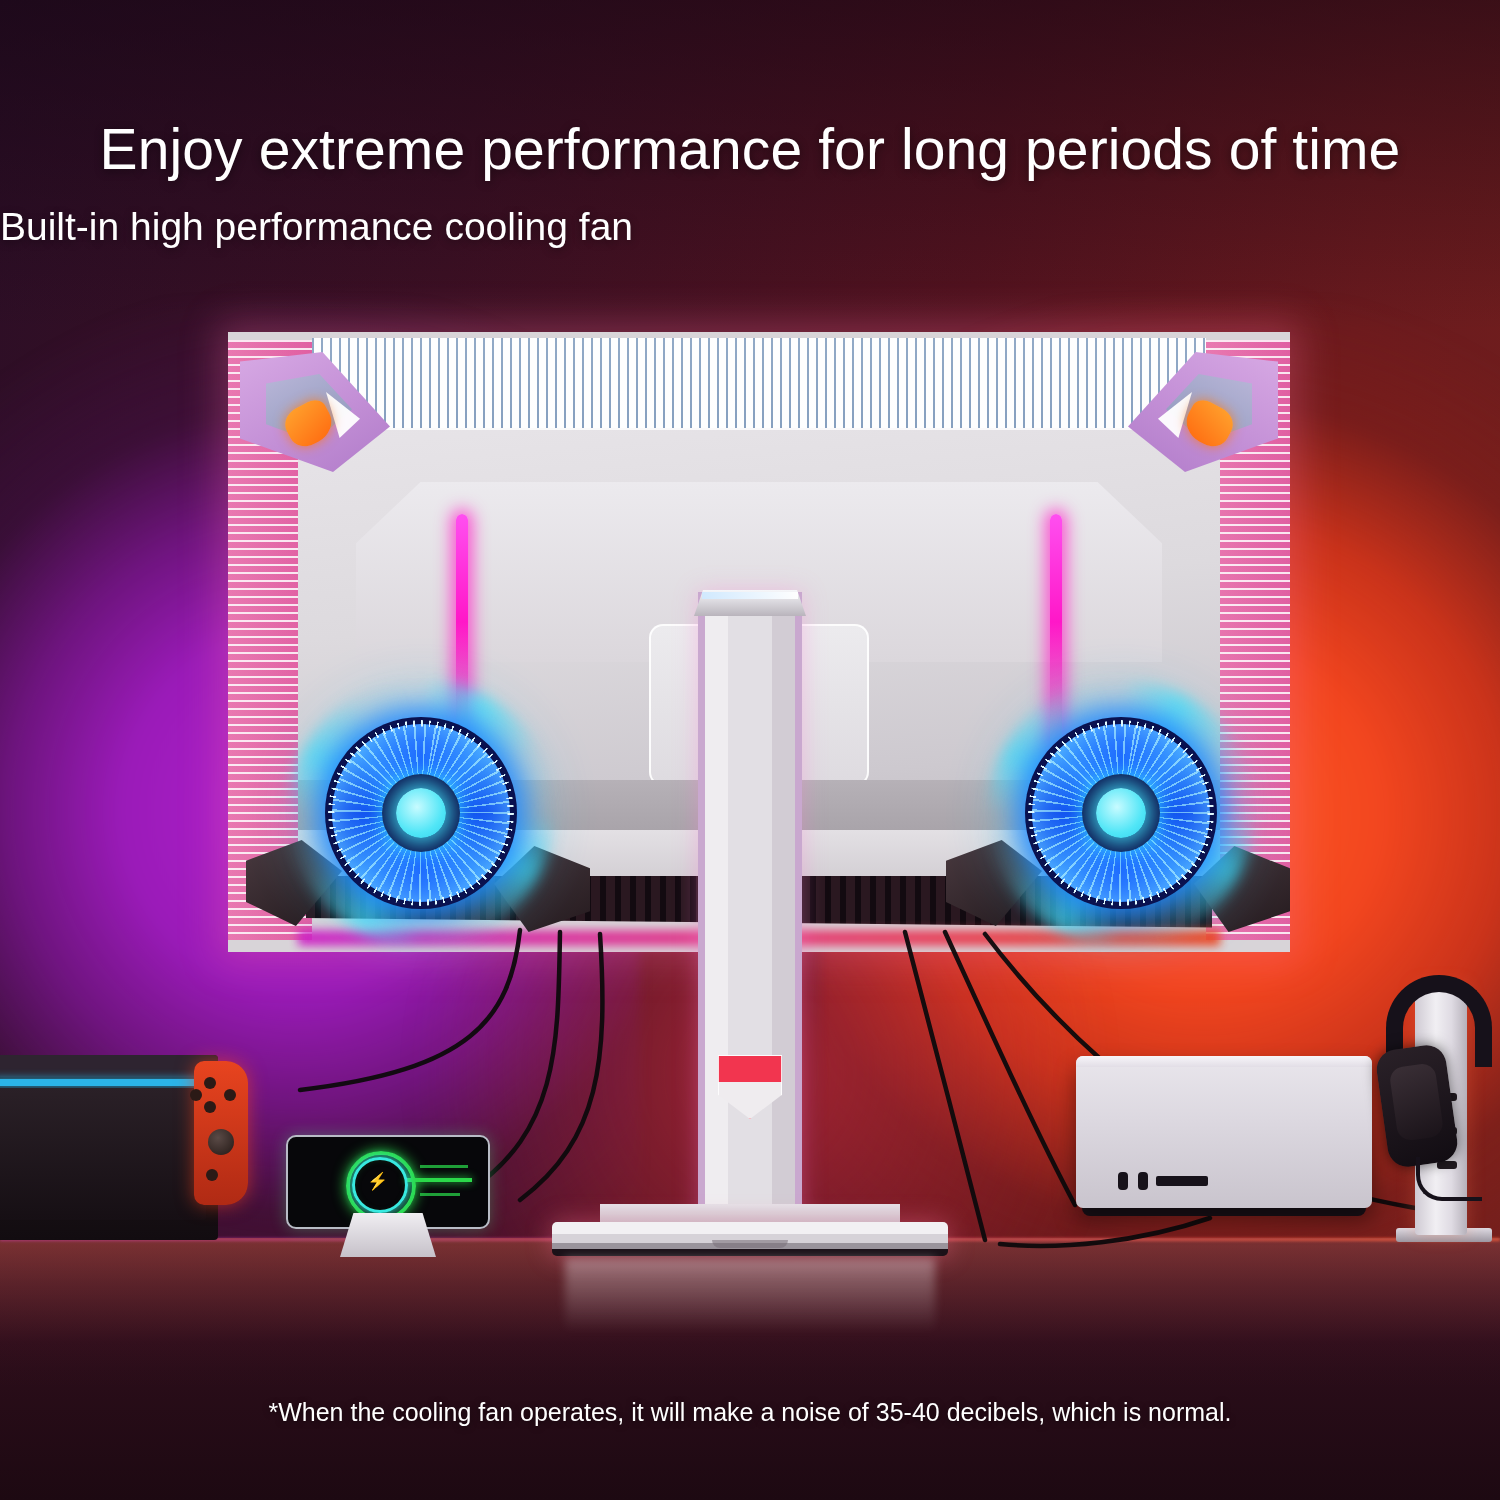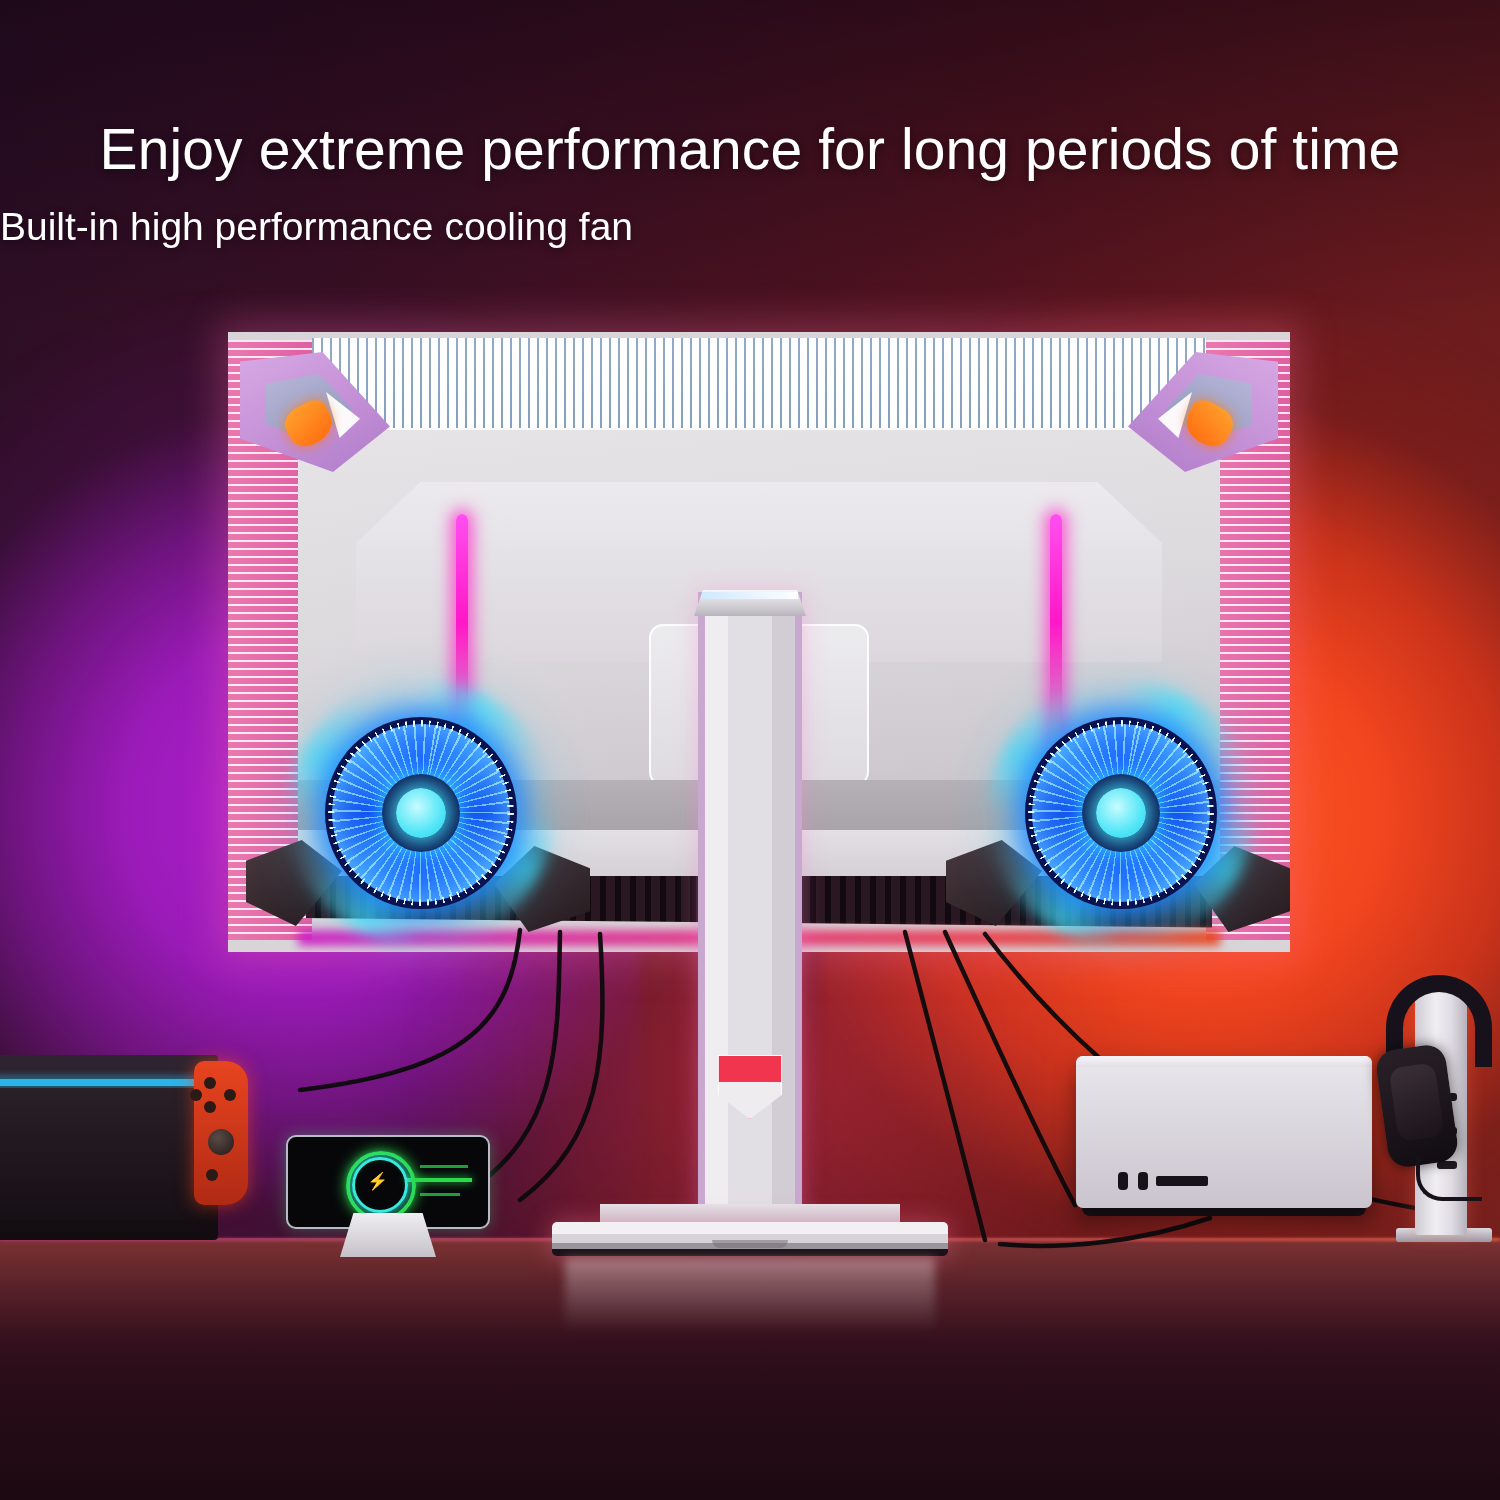--- a/index.html
+++ b/index.html
@@ -378,14 +378,15 @@
   <div class="stand-cap"></div>
   <div class="stand-cap-shine"></div>
   <div class="stand-badge"></div>
   <div class="base-riser"></div>
   <div class="stand-base"></div>
   <div class="base-notch"></div>
   <div class="base-reflect"></div>
 
   <div class="headline">Enjoy extreme performance for long periods of time</div>
   <div class="subhead">Built-in high performance cooling fan</div>
+  <div class="footnote">*When the cooling fan operates, it will make a noise of 35-40 decibels, which is normal.</div>
 
 </div>
 
 </body></html>

